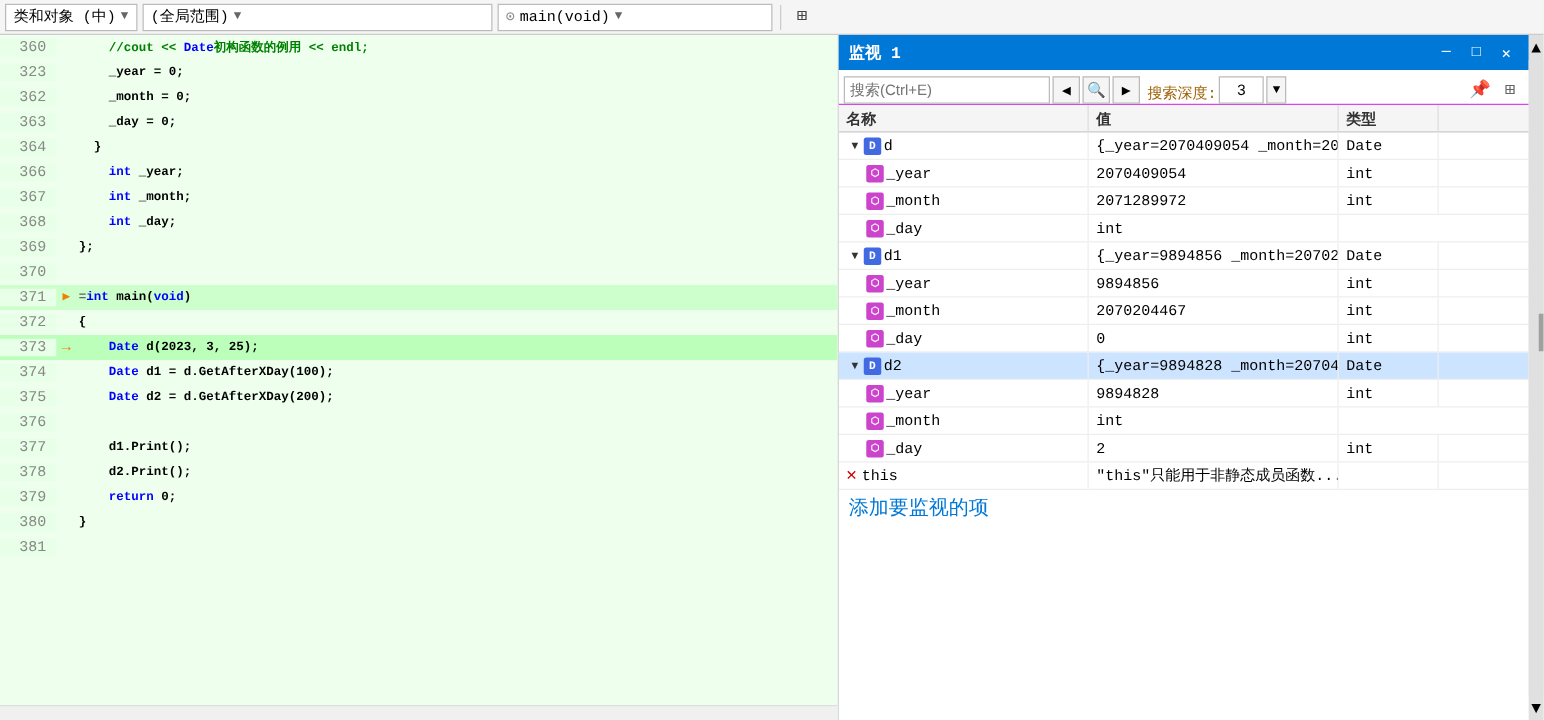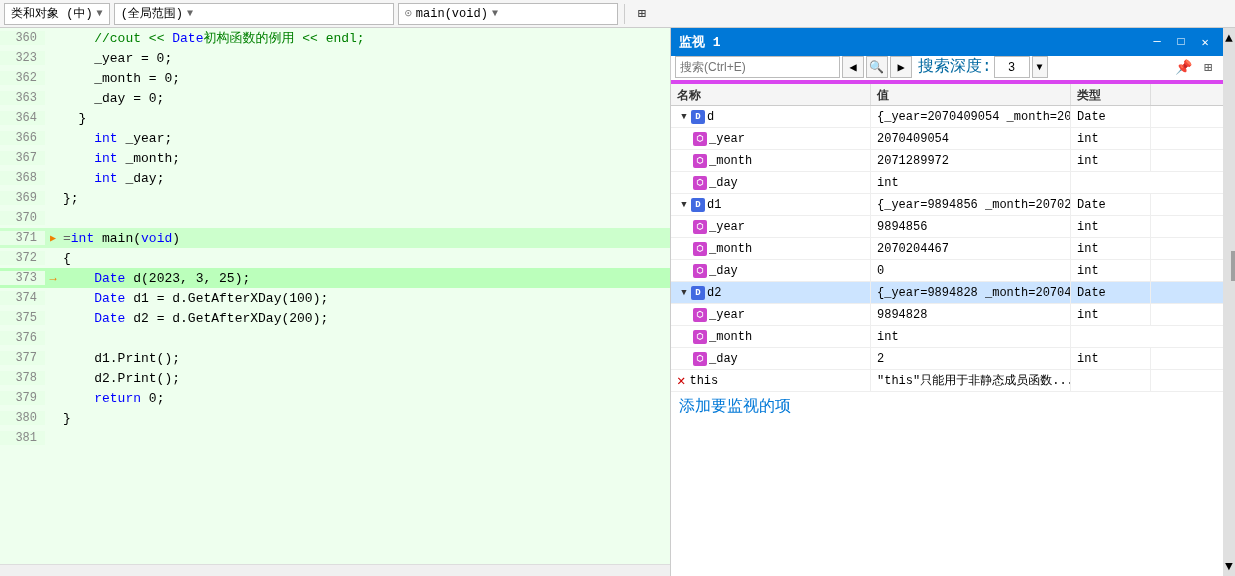--- a/index.html
+++ b/index.html
@@ -100,23 +100,24 @@
       display: flex;
       align-items: center;
       justify-content: center;
       font-size: 11px;
       color: #f08000;
     }
 
     .line-content {
       flex: 1;
       white-space: pre;
-      font-size: 13px;
+      font-size: 10px;
       color: #000;
       padding-left: 2px;
+      font-weight: bold;
     }
 
     
     .kw { color: #0000ff; }
     .cm { color: #008000; }
 
     
     .watch-panel {
       flex: 1;
       display: flex;
@@ -140,45 +141,45 @@
     .watch-header-btn {
       width: 20px; height: 20px;
       display: flex; align-items: center; justify-content: center;
       cursor: pointer;
       color: white;
       font-size: 12px;
     }
 
     .watch-search-bar {
       display: flex;
-      align-items: flex-start;
+      align-items: flex-end;
       height: 28px;
-      border-bottom: 4px solid #d946ef;
+      border-bottom: 1px solid #d946ef;
       padding: 0 4px;
       gap: 2px;
     }
     .watch-search-input {
       flex: 1;
       height: 22px;
       border: 1px solid #bbb;
       padding: 0 4px;
       font-size: 12px;
       background: white;
     }
     .watch-search-btn {
       width: 22px; height: 22px;
       border: 1px solid #bbb;
       background: #f5f5f5;
       display: flex; align-items: center; justify-content: center;
       cursor: pointer;
       font-size: 12px;
     }
     .watch-depth-label {
-      font-size: 16px;
-      color: #0369a1;
+      font-size: 12px;
+      color: #a16207;
       margin-left: 4px;
     }
     .watch-depth-input {
       width: 36px;
       height: 22px;
       border: 1px solid #bbb;
       padding: 0 4px;
       font-size: 12px;
       text-align: center;
     }

